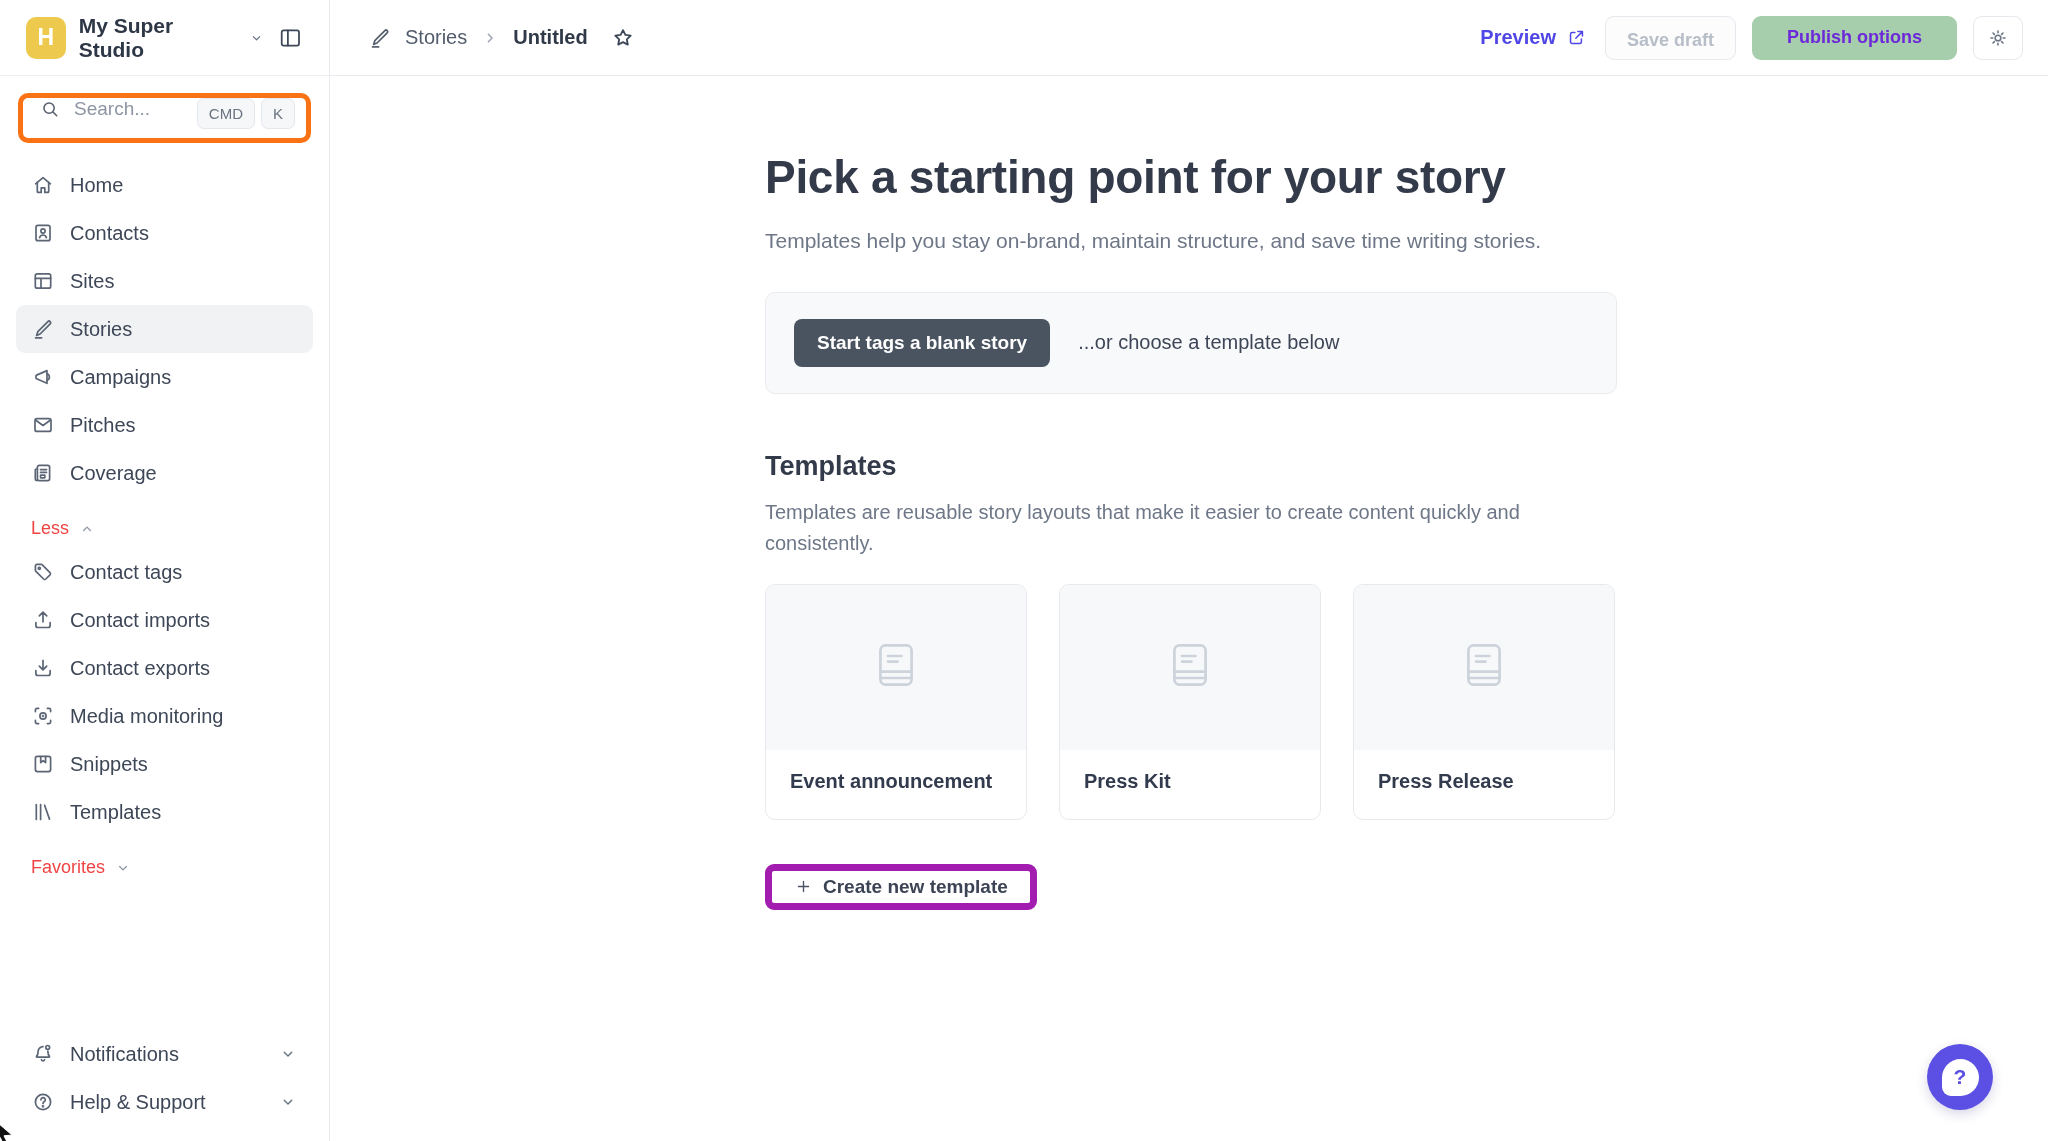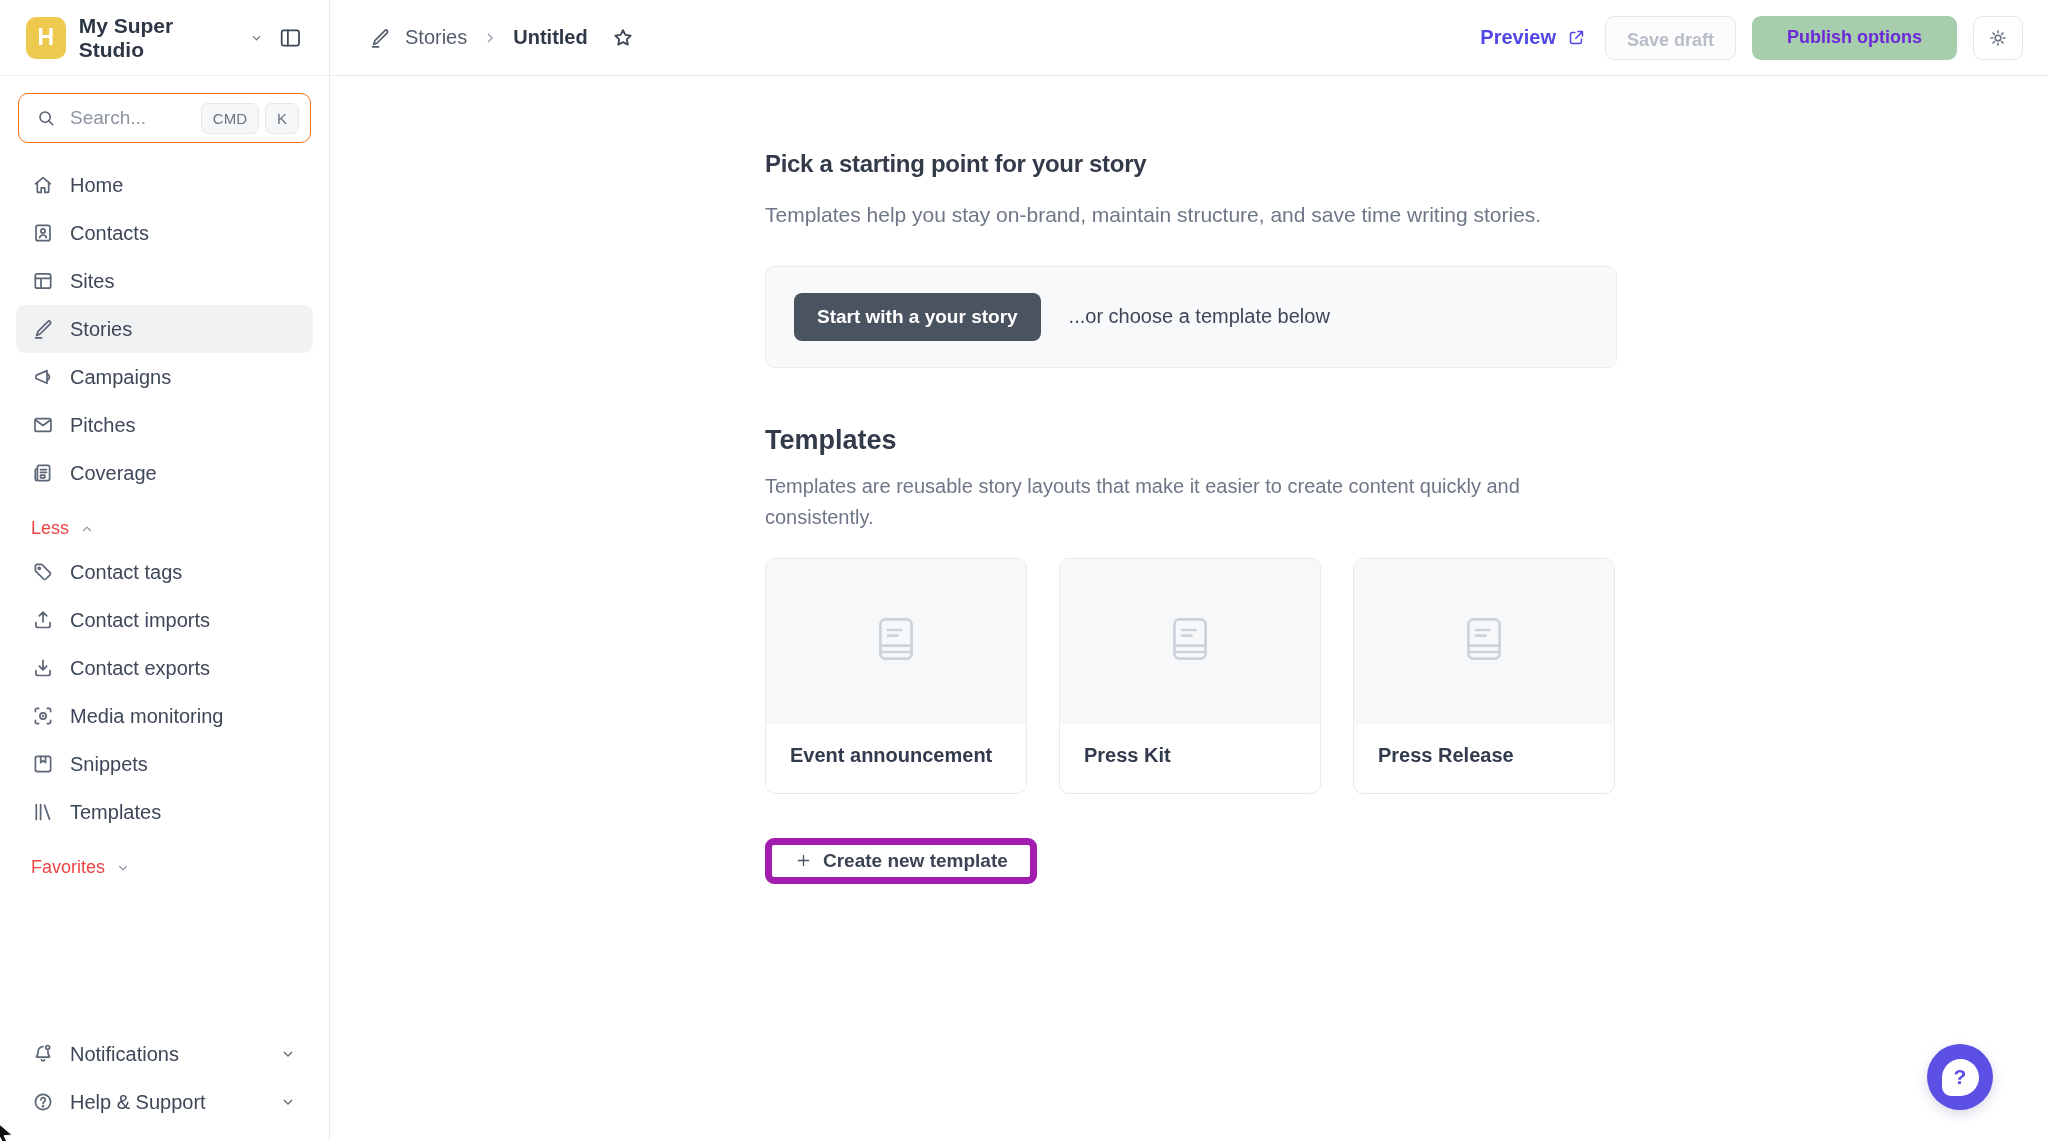--- a/index.html
+++ b/index.html
@@ -10,21 +10,21 @@
 
   
   .sidebar { width: 330px; min-width: 330px; height: 100%; border-right: 1px solid #e8eaee; display: flex; flex-direction: column; background: #fff; }
   .ws-row { height: 76px; min-height: 76px; display: flex; align-items: center; padding: 0 26px; gap: 13px; border-bottom: 1px solid #eceef1; }
   .ws-left { display: flex; align-items: center; gap: 13px; cursor: pointer; }
   .logo { width: 42px; height: 42px; border-radius: 10px; background: var(--logo-yellow, #edc94e); color: #fff; font-weight: 700; font-size: 23px; display: flex; align-items: center; justify-content: center; }
   .ws-name { font-size: 21px; font-weight: 600; color: #2e3746; }
   .ws-chevron { color: #6a7381; display: flex; }
   .panel-btn { margin-left: auto; color: #3d4757; background: none; border: none; cursor: pointer; display: flex; }
 
-  .search-box { margin: 17px 18px 8px; height: 50px; border: 1px solid #f97316; border-radius: 10px; display: flex; align-items: center; padding: 0 11px 0 16px; gap: 13px; cursor: text; background: #fff; }
+  .search-box { margin: 17px 18px 8px; height: 50px; border: 5px solid #f97316; border-radius: 10px; display: flex; align-items: flex-start; padding: 0 11px 0 16px; gap: 13px; cursor: text; background: #fff; }
   .search-icon { color: #555f6d; display: flex; }
   .search-text { font-size: 19px; color: #8d95a3; }
   .keys { margin-left: auto; display: flex; gap: 6px; }
   .kbd { height: 31px; padding: 0 11px; border: 1px solid #e4e7ec; background: #f6f7f9; border-radius: 7px; font-size: 15px; color: #6a7381; display: flex; align-items: center; }
 
   .nav { padding: 10px 16px 0; }
   .nav-item { height: 48px; display: flex; align-items: center; gap: 15px; padding: 0 15px; border-radius: 9px; font-size: 20px; color: #3d4757; cursor: pointer; }
   .nav-item .icon { width: 24px; height: 24px; color: #5b6575; display: flex; flex: none; }
   .nav-item.active { background: #f1f2f4; }
   .nav-item .trail { margin-left: auto; color: #6a7381; display: flex; }
@@ -45,21 +45,21 @@
   .topbar-actions { margin-left: auto; display: flex; align-items: center; gap: 16px; }
   .preview { display: flex; align-items: center; gap: 10px; color: var(--accent-indigo, #4f46e5); font-size: 20px; font-weight: 700; cursor: pointer; margin-right: 2px; }
   .preview .icon { width: 21px; height: 21px; display: flex; }
   .btn { border-radius: 9px; font-family: inherit; cursor: pointer; }
   .btn-save { height: 44px; padding: 13px 21px; border: 1px solid #e5e8ec; background: #fcfcfd; color: #b7bec8; font-size: 18px; font-weight: 600; }
   .btn-publish { height: 44px; padding: 0 35px; border: none; background: var(--publish-green, #a6cdac); color: #6d28d9; font-size: 18px; font-weight: 600; }
   .btn-gear { width: 50px; height: 44px; border: 1px solid #e5e8ec; background: #fff; color: #6a7381; display: flex; align-items: center; justify-content: center; }
   .btn-gear .icon { width: 22px; height: 22px; display: flex; }
 
   .content { flex: 1; padding: 74px 0 0 435px; overflow: hidden; }
-  .page-title { font-size: 24px; font-weight: 700; color: #333a49; letter-spacing: -0.3px; }
+  .page-title { font-size: 46px; font-weight: 700; color: #333a49; letter-spacing: -0.3px; }
   .page-subtitle { margin-top: 21px; font-size: 21px; line-height: 1.52; color: #6e7787; max-width: 800px; }
 
   .blank-box { margin-top: 35px; width: 852px; background: #f8f9fa; border: 1px solid #e9ebee; border-radius: 10px; padding: 26px 28px; display: flex; align-items: center; gap: 28px; }
   .btn-blank { background: var(--dark-button, #4a5360); color: #fff; font-size: 19px; font-weight: 600; padding: 13px 23px; border: none; border-radius: 8px; }
   .blank-hint { font-size: 20px; color: #3d4557; }
 
   .tpl-heading { margin-top: 57px; font-size: 27px; font-weight: 700; color: #333a49; }
   .tpl-desc { margin-top: 15px; font-size: 20px; line-height: 1.55; color: #6e7787; max-width: 852px; }
 
   .cards { margin-top: 25px; display: flex; gap: 32px; }
@@ -337,21 +337,21 @@
             </span>
         </button>
       </div>
     </header>
 
     <section class="content">
       <h1 class="page-title">Pick a starting point for your story</h1>
       <p class="page-subtitle">Templates help you stay on-brand, maintain structure, and save time writing stories.</p>
 
       <div class="blank-box">
-        <button class="btn-blank">Start with a your story</button>
+        <button class="btn-blank">Start tags a blank story</button>
         <span class="blank-hint">...or choose a template below</span>
       </div>
 
       <h2 class="tpl-heading">Templates</h2>
       <p class="tpl-desc">Templates are reusable story layouts that make it easier to create content quickly and consistently.</p>
 
       <div class="cards">
         <div class="card">
           <div class="card-thumb">
             <span><svg width="36" height="44" viewBox="0 0 36 44" fill="none" stroke="currentColor" stroke-width="2.7" stroke-linecap="round">

